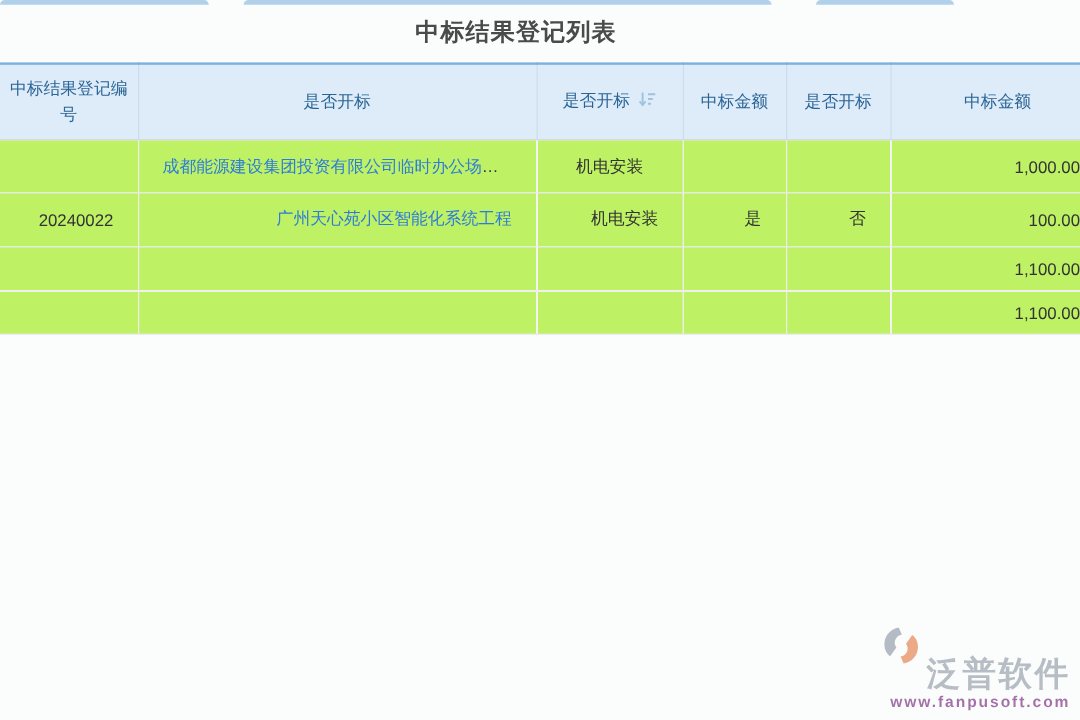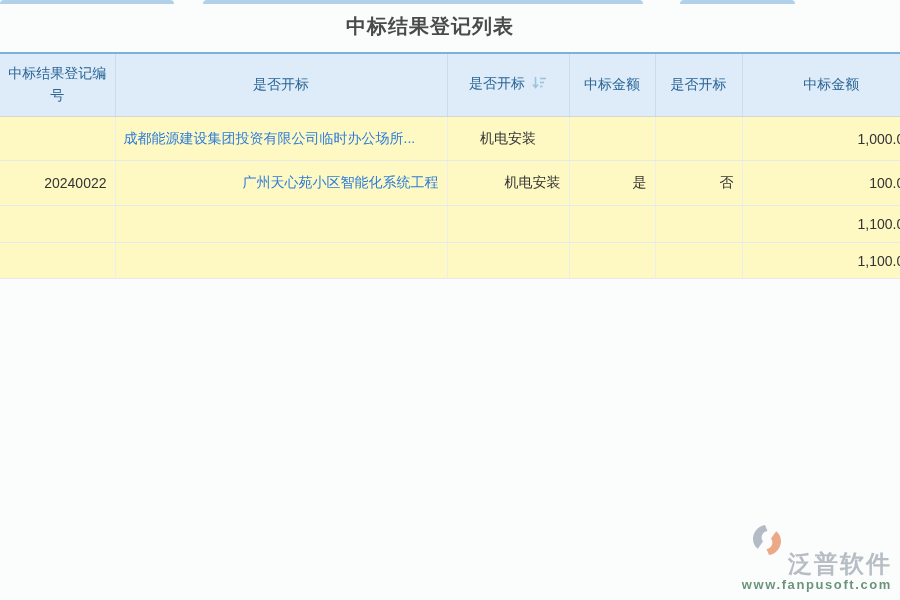--- a/index.html
+++ b/index.html
@@ -29,47 +29,47 @@
     border-collapse:collapse; table-layout:fixed;
     border-top:2px solid #7cb1dd;
   }
   .grid th {
     background:#ddecf8; color:#2a6496; font-weight:normal; font-size:14px;
     height:58px; text-align:center; padding:2px 6px; line-height:1.55;
     border-right:1px solid #c9ddee; border-bottom:1px solid #d6d6d6;
   }
   .grid th:last-child { border-right:none; }
   .grid td {
-    background:#fef9c3; color:#333; font-size:14px; text-align:center;
-    padding:2px 8px; border-right:1px solid #ededed; border-bottom:1px solid #e8e8e8;
+    background:#bef264; color:#333; font-size:14px; text-align:center;
+    padding:2px 20px; border-right:1px solid #ededed; border-bottom:1px solid #e8e8e8;
     overflow:hidden; white-space:nowrap; text-overflow:ellipsis;
   }
   .grid td:last-child { border-right:none; }
   tr.r1 td { height:39px; }
   tr.r2 td { height:40px;text-align:right; }
   tr.r3 td { height:32px; }
   tr.r4 td { height:31px; }
   td.name-cell { text-align:left; }
   td.amount-cell { text-align:right; }
   .link { color:#2e7cd9; cursor:pointer; text-decoration:none; }
 
   .sort-icon { display:inline-block; vertical-align:-2px; margin-left:7px; }
 
   
   .watermark {
     position:absolute; right:8px; bottom:8px; text-align:right; opacity:.62;
   }
   .brand-row { display:flex; align-items:center; justify-content:flex-end; }
   .brand-name {
-    font-size:24px; color:#8f97a2; font-weight:600; letter-spacing:2px; line-height:1;
+    font-size:28px; color:#8f97a2; font-weight:600; letter-spacing:2px; line-height:1;
     margin-left:4px;
     margin-top:44px;
   }
   .brand-url {
-    font-size:13px; font-weight:bold; color:#14532d; letter-spacing:1.6px; margin-top:1px;
+    font-size:13px; font-weight:bold; color:#701a75; letter-spacing:1.6px; margin-top:1px;
   }
 </style>
 </head>
 <body>
 
 <div class="screen">
 
   <div class="topbar tb1"></div>
   <div class="topbar tb2"></div>
   <div class="topbar tb3"></div>

